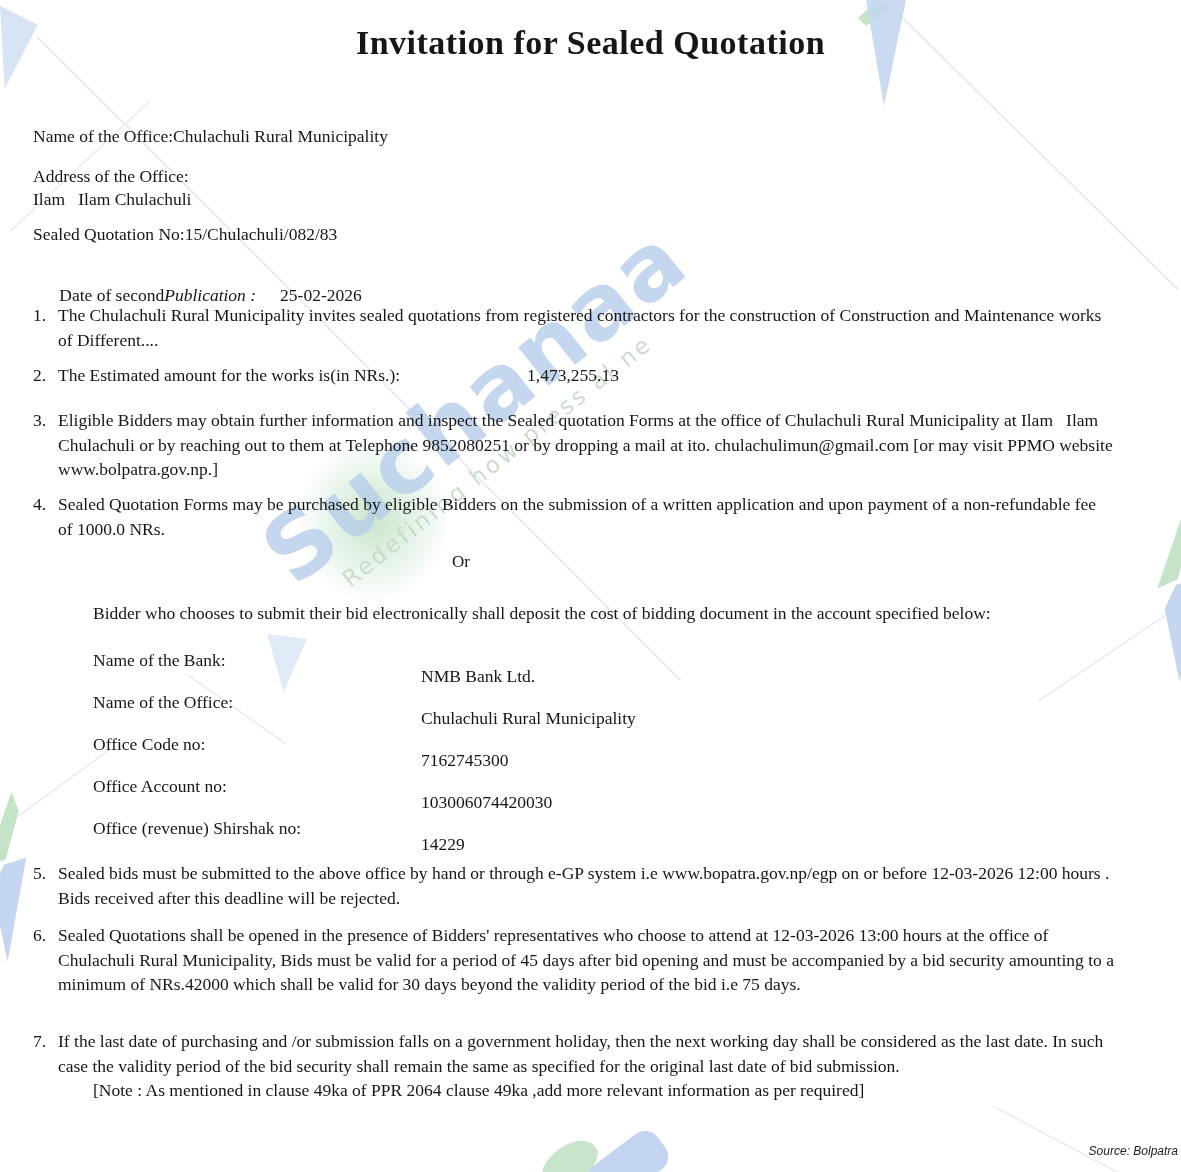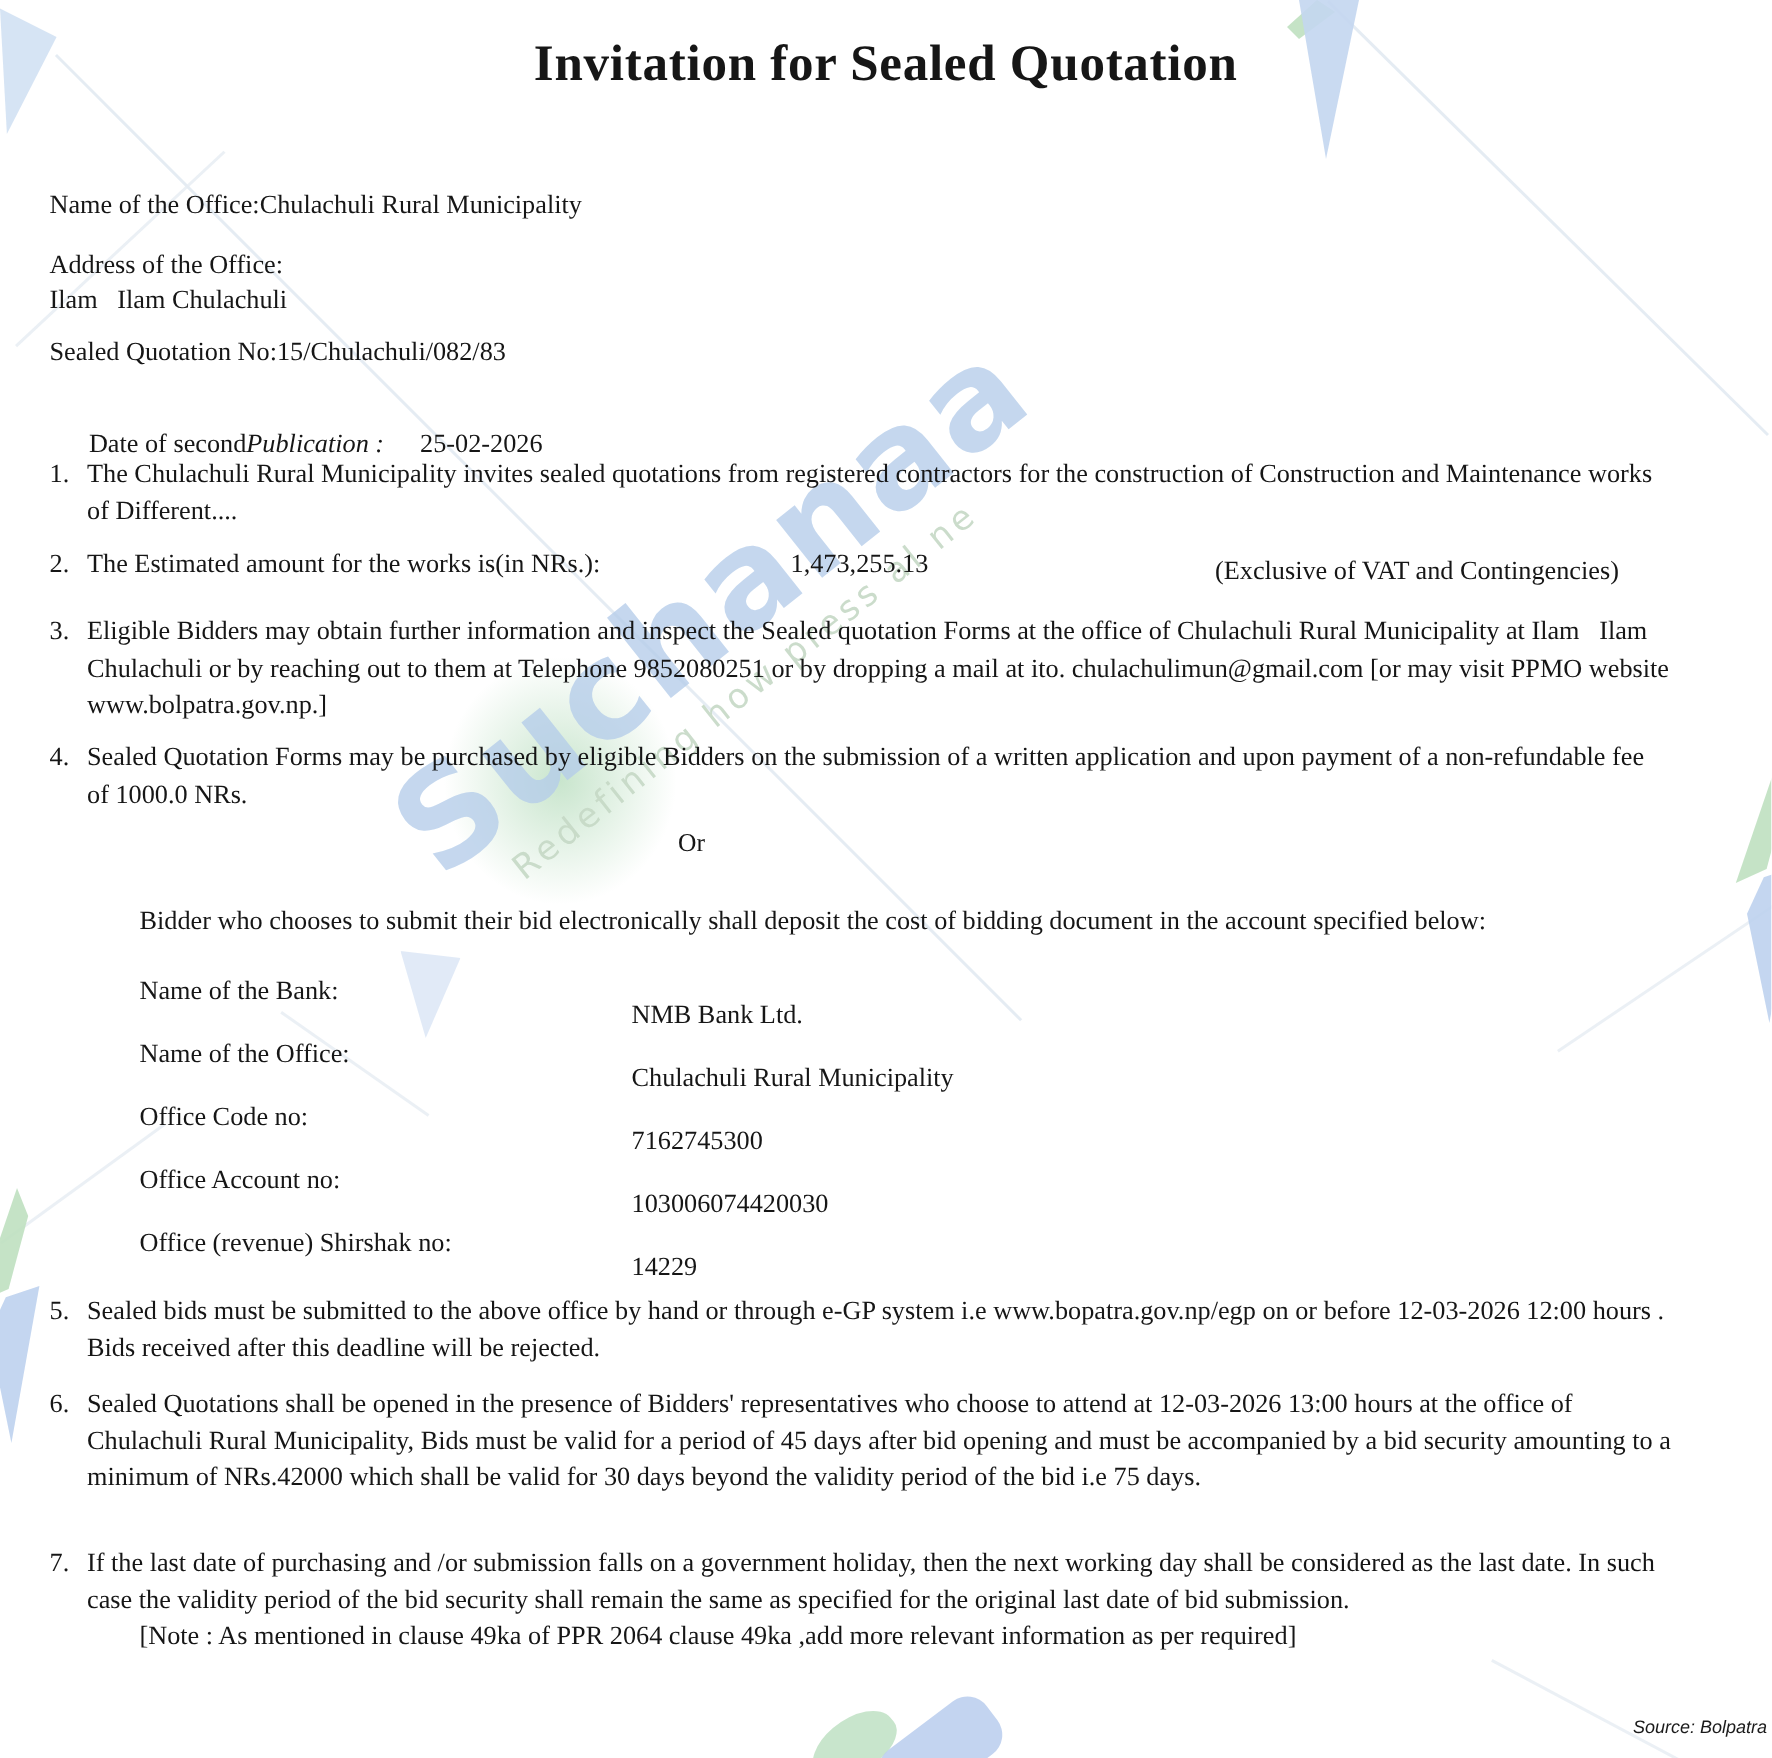--- a/index.html
+++ b/index.html
@@ -105,21 +105,20 @@
 
     <div class="abs item" style="top:303px;">
       <span class="num">1.</span>
       <span class="itext">The Chulachuli Rural Municipality invites sealed quotations from registered contractors for the construction of Construction and Maintenance works of Different....</span>
     </div>
 
     <div class="abs item" style="top:363px;">
       <span class="num">2.</span>
       <span class="itext">The Estimated amount for the works is(in NRs.):</span>
       <span class="amount">1,473,255.13</span>
-      <span class="vat-note">(Exclusive of VAT and Contingencies)</span>
     </div>
 
     <div class="abs item" style="top:408px;">
       <span class="num">3.</span>
       <span class="itext">Eligible Bidders may obtain further information and inspect the Sealed quotation Forms at the office of Chulachuli Rural Municipality at Ilam   Ilam Chulachuli or by reaching out to them at Telephone 9852080251 or by dropping a mail at ito. chulachulimun@gmail.com [or may visit PPMO website www.bolpatra.gov.np.]</span>
     </div>
 
     <div class="abs item" style="top:492px;">
       <span class="num">4.</span>
       <span class="itext">Sealed Quotation Forms may be purchased by eligible Bidders on the submission of a written application and upon payment of a non-refundable fee of 1000.0 NRs.</span>

